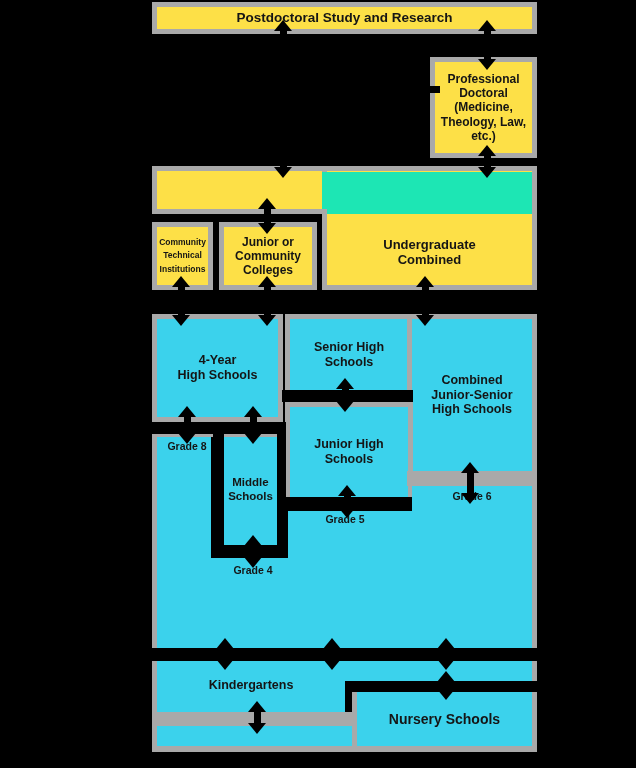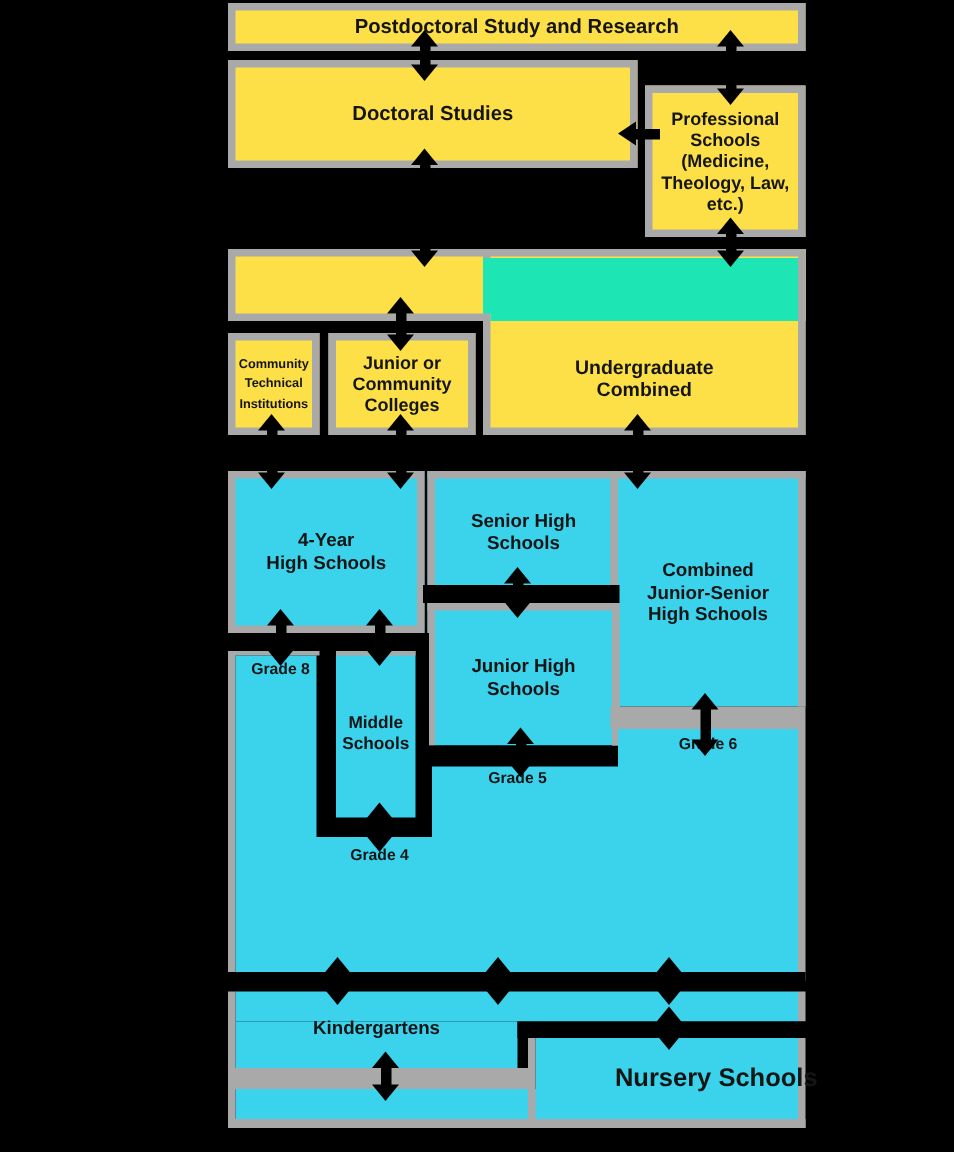--- a/index.html
+++ b/index.html
@@ -24,24 +24,23 @@
   .hhead-left{position:absolute;width:0;height:0;z-index:6;
        border-top:8px solid transparent;border-bottom:8px solid transparent;border-right:12px solid #000;}
 </style>
 </head>
 <body>
 
 <div id="canvas">
 
   <div class="box green" style="left:152px;top:2px;width:385px;height:32px;font-size:13.5px;">Postdoctoral Study and Research</div>
 
-  <div class="box green" style="left:152px;top:40px;width:273px;height:72px;font-size:13.5px;">Doctoral Studies</div>
 
   <div class="box green" style="left:430px;top:57px;width:107px;height:101px;font-size:12px;">Professional
-Schools
+Doctoral
 (Medicine,
 Theology, Law,
 etc.)</div>
 
 
   <div class="box green" style="left:152px;top:166px;width:385px;height:48px;"></div>
   <div class="box green" style="left:322px;top:166px;width:215px;height:124px;"></div>
   <div class="fillg" style="left:327px;top:172px;width:205px;height:42px;"></div>
   <div class="fillg" style="left:322px;top:172px;width:6px;height:37px;"></div>
   <div class="lbl" style="left:322px;top:214px;width:215px;height:76px;font-size:13px;">Undergraduate
@@ -105,21 +104,21 @@
 
   <div class="bar" style="left:345px;top:681px;width:291px;height:11px;"></div>
   <div class="gray" style="left:152px;top:712px;width:201px;height:14px;"></div>
 
   <div class="fillc" style="left:357px;top:692px;width:175px;height:54px;"></div>
   <div class="fillc" style="left:157px;top:726px;width:375px;height:20px;"></div>
   <div class="gray" style="left:352px;top:692px;width:5px;height:54px;"></div>
   <div class="gray" style="left:152px;top:726px;width:5px;height:26px;"></div>
   <div class="gray" style="left:532px;top:692px;width:5px;height:60px;"></div>
   <div class="gray" style="left:152px;top:746px;width:385px;height:6px;"></div>
-  <div class="lbl" style="left:357px;top:692px;width:175px;height:54px;font-size:17px;margin-left:33px;">Nursery Schools</div>
+  <div class="lbl" style="left:357px;top:692px;width:175px;height:54px;font-size:14px;">Nursery Schools</div>
 
   <div class="varrow" style="left:280px;top:30px;height:14px;"></div>
   <div class="varrow" style="left:484px;top:30px;height:30px;"></div>
   <div class="varrow" style="left:280px;top:109px;height:14px;"></div>
   <div class="varrow" style="left:280px;top:152px;height:16px;"></div>
   <div class="varrow" style="left:484px;top:155px;height:13px;"></div>
   <div class="varrow" style="left:264px;top:208px;height:16px;"></div>
   <div class="varrow" style="left:178px;top:286px;height:30px;"></div>
   <div class="varrow" style="left:264px;top:286px;height:30px;"></div>
   <div class="varrow" style="left:422px;top:286px;height:30px;"></div>

